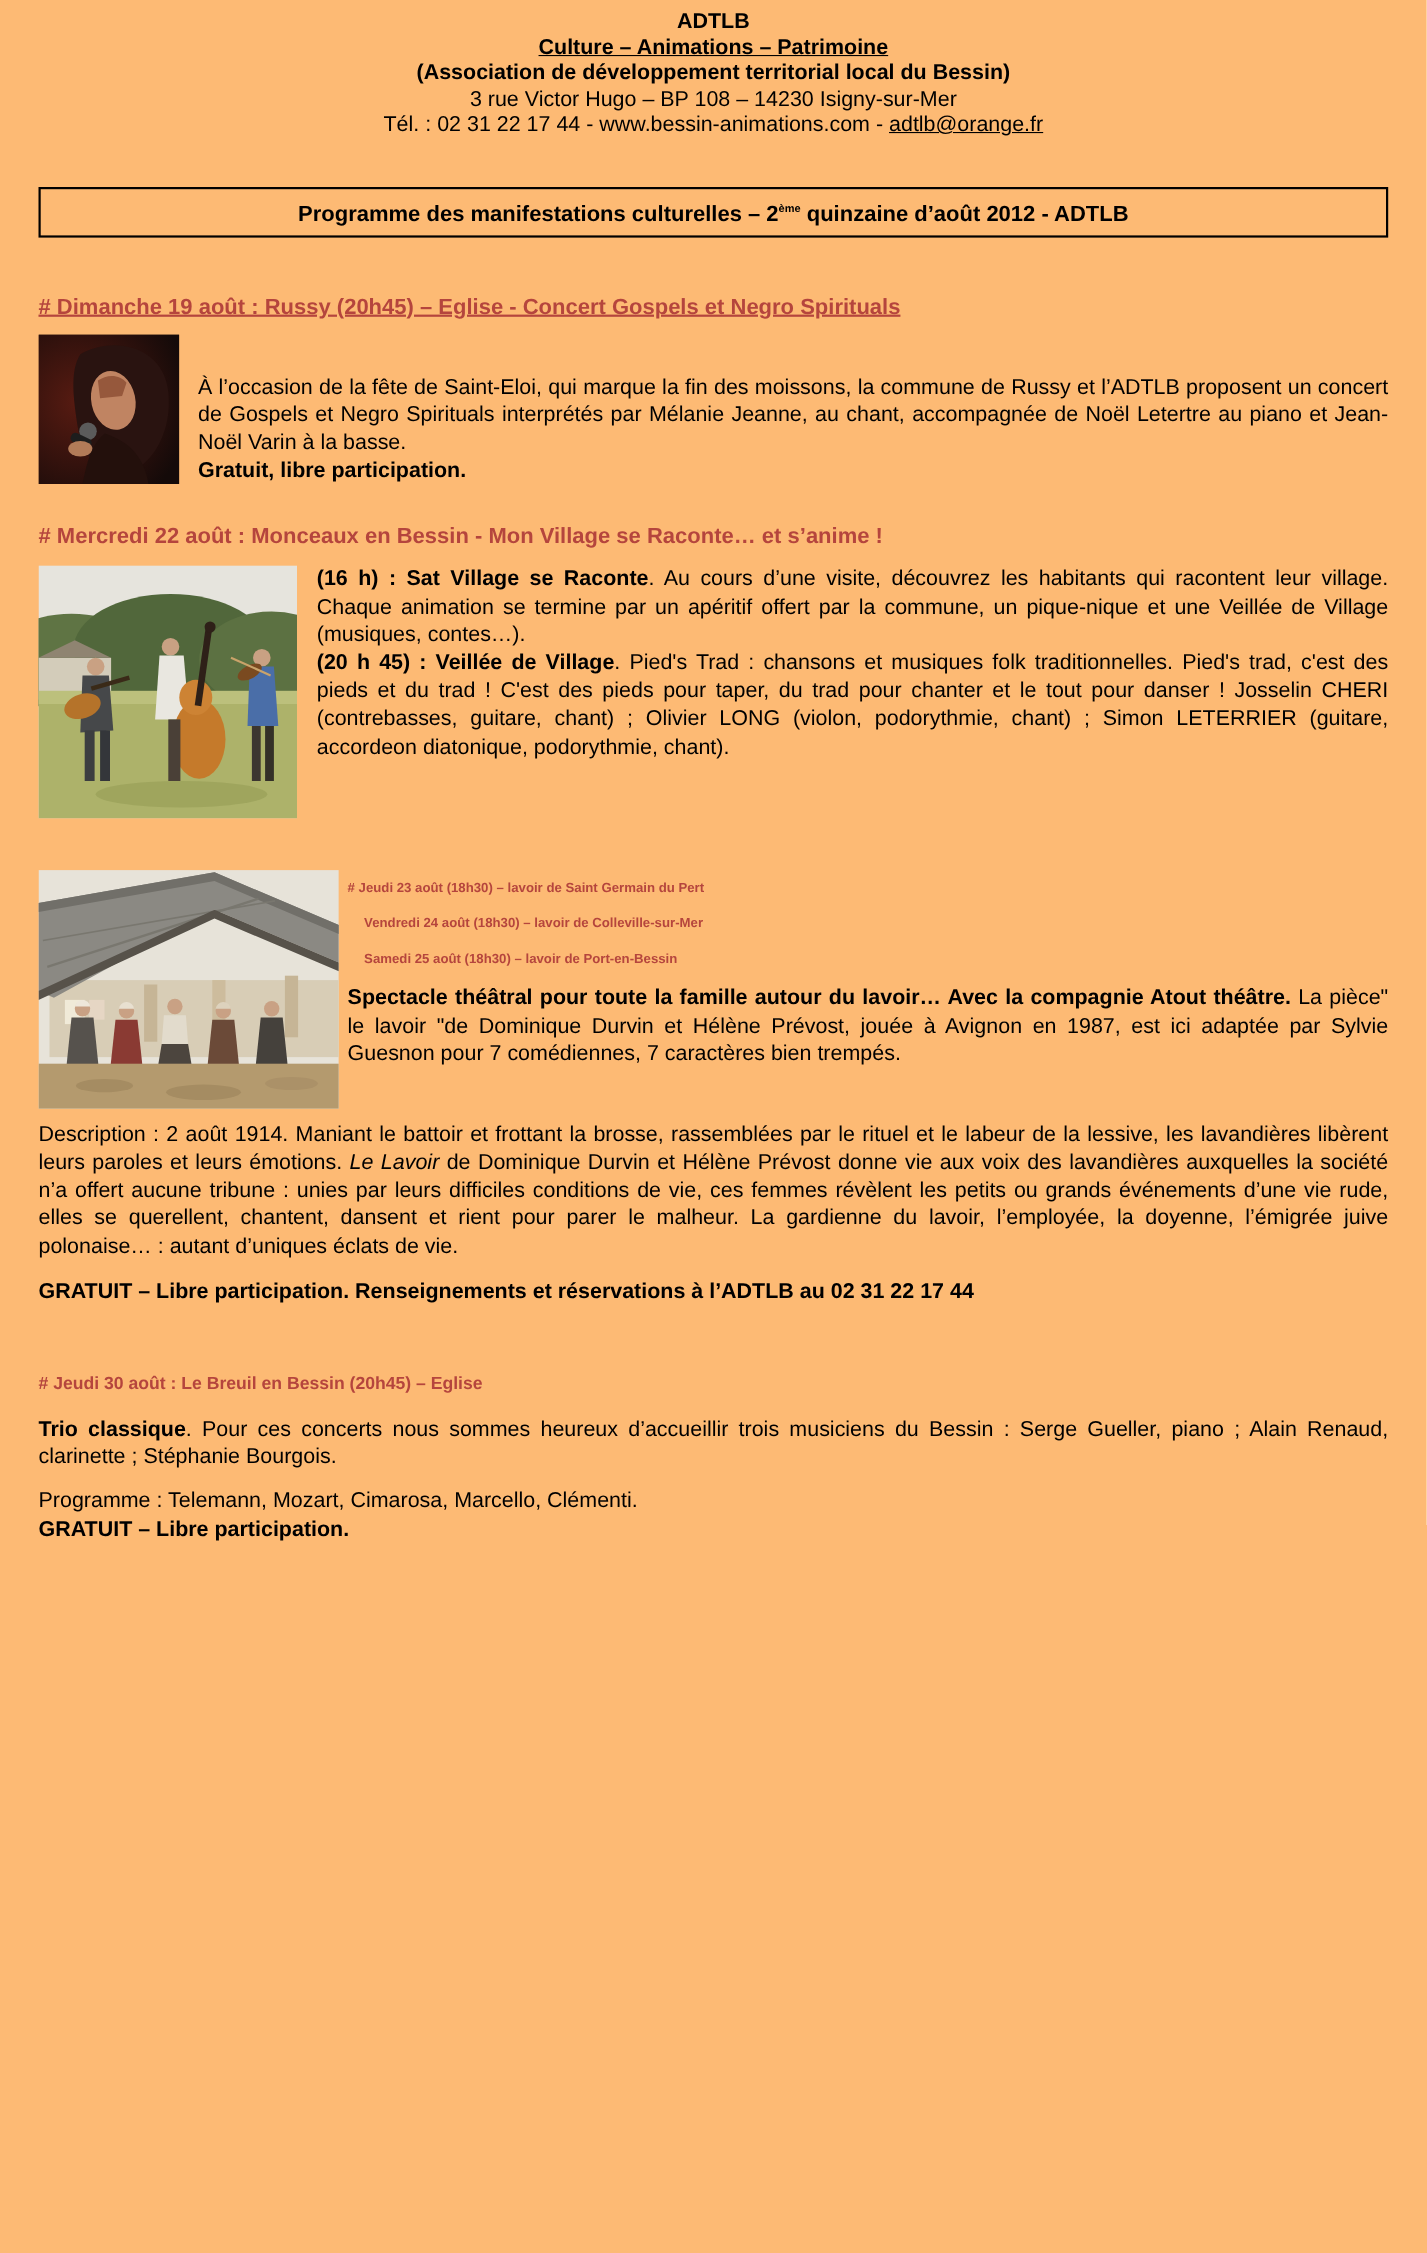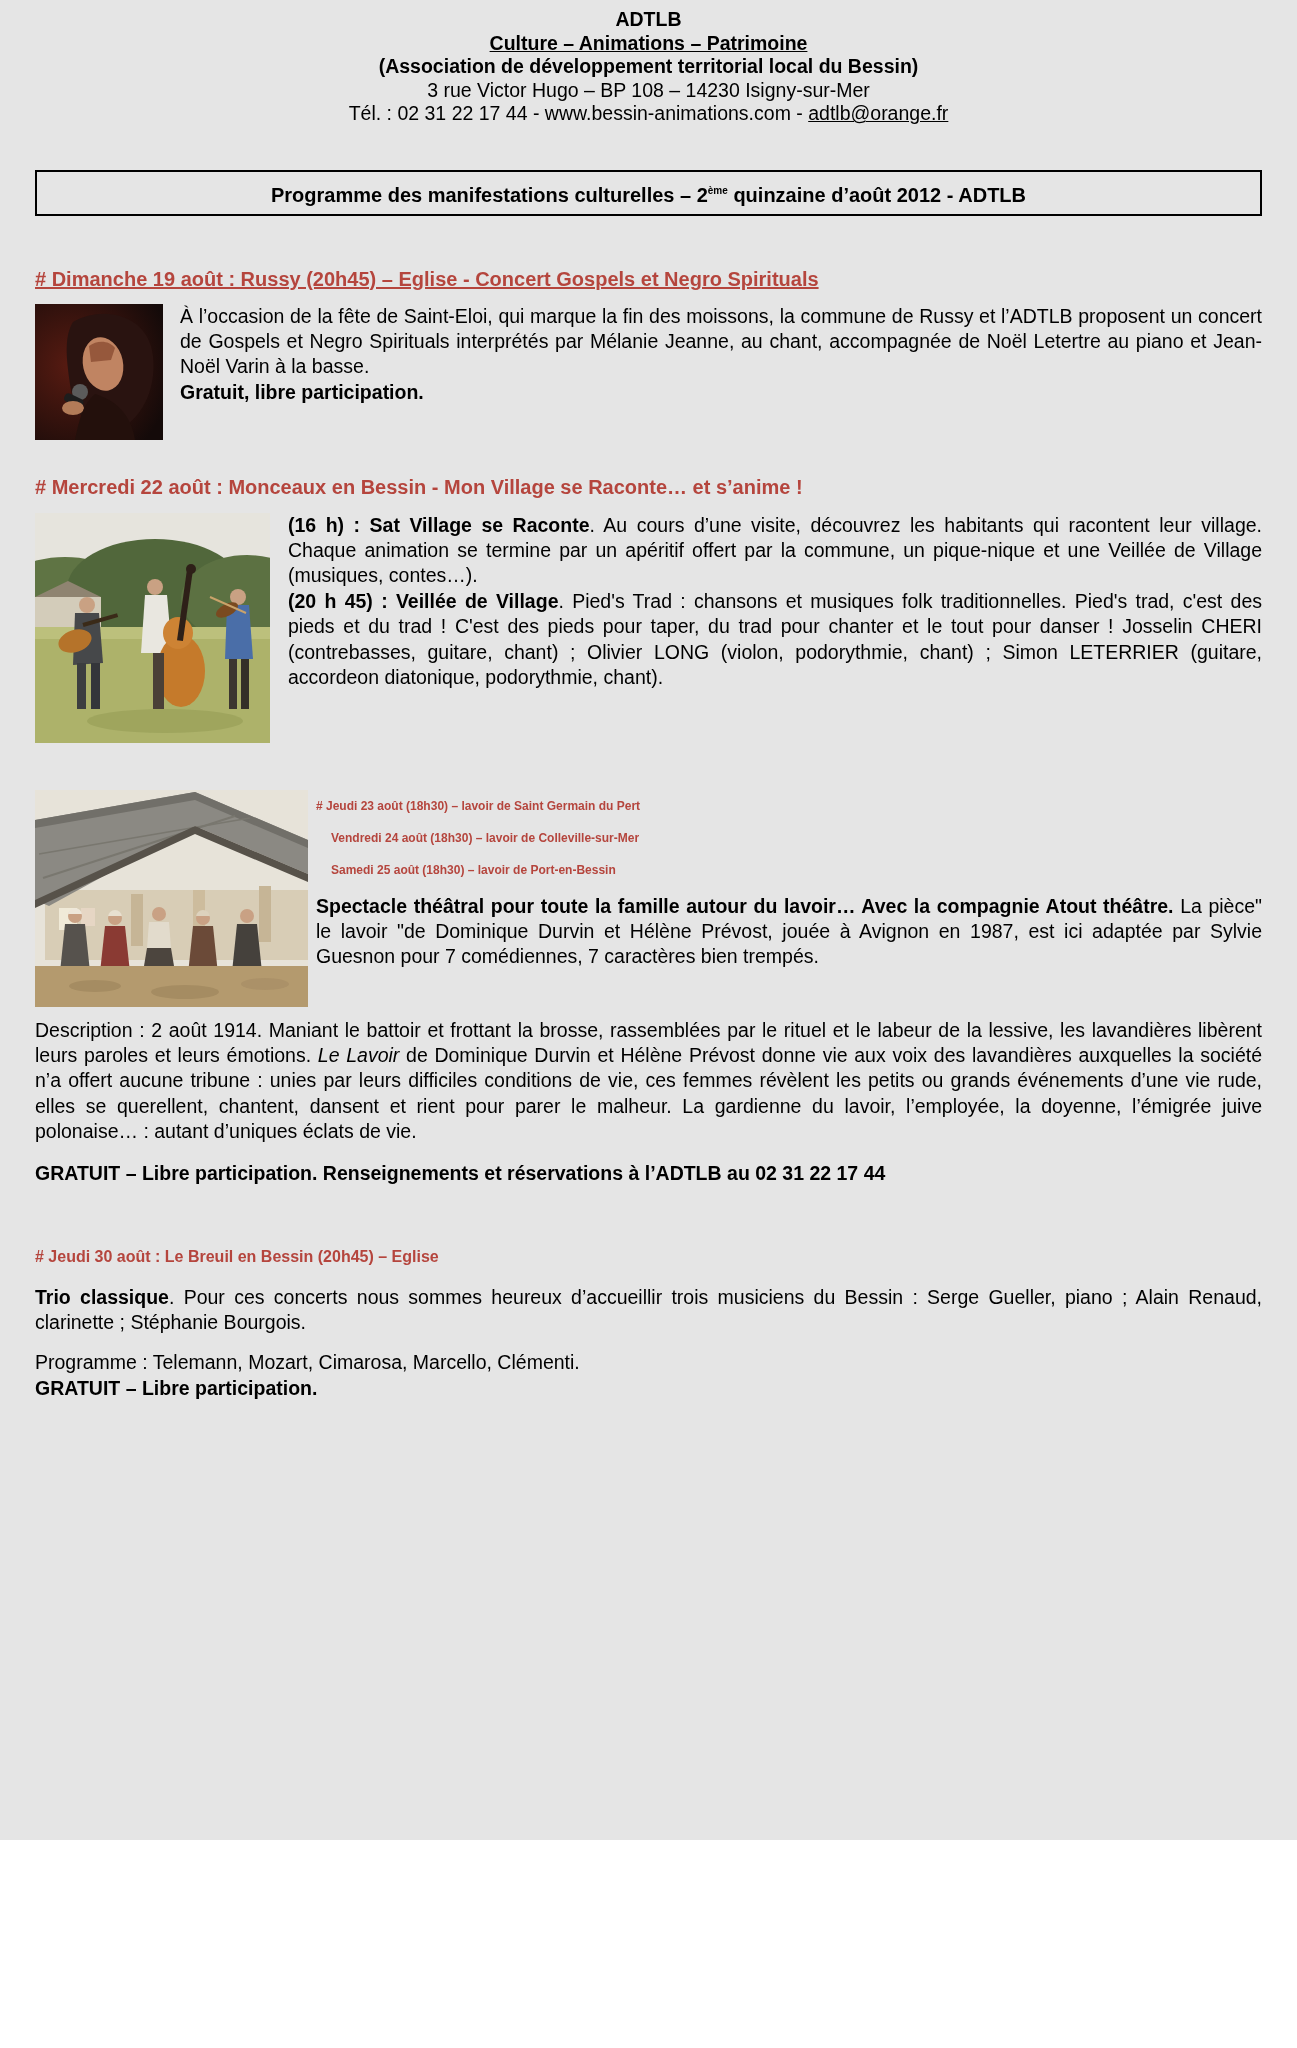--- a/index.html
+++ b/index.html
@@ -2,42 +2,42 @@
 <html lang="fr" style="--heading: #b5453d; --text: #000000;"><head>
 <meta charset="utf-8">
 <style>
   * { margin:0; padding:0; box-sizing:border-box; }
   html,body { background:#ffffff; }
   body {
     width:1297px; height:2048px; overflow:hidden;
     font-family:"Liberation Sans","DejaVu Sans",sans-serif;
     color:#000; font-size:19.5px; line-height:25.4px;
   }
-  .page { width:1297px; height:1840px; padding:8px 35px 0 35px; background:#e5e5e5; }
+  .page { width:1297px; height:2048px; padding:8px 35px 0 35px; background:#fdba74; }
 
   .hdr { text-align:center; line-height:23.6px; }
   .bold { font-weight:700; }
   .ital { font-style:italic; }
   .uline { text-decoration:underline; }
 
   .title-box {
     margin-top:44px; border:2px solid #000;
     text-align:center; font-weight:700; font-size:20px; line-height:24px;
     padding:7px 4px;
   }
   sup.tb-sup { font-size:10px; }
 
   .red { color:var(--heading,#b5453d); font-weight:700; }
   .sec-head { font-size:20px; line-height:26px; }
   #s1-head { margin-top:50px;text-decoration:underline; }
   #s2-head { margin-top:34px; }
 
   .row { display:flex; align-items:flex-start; }
   .row1 { margin-top:12px; }
-  .row1 .txtcol { margin-left:17px; flex:1; }
+  .row1 .txtcol { margin-left:17px; flex:1;margin-top:36px; }
   .row2 { margin-top:13px; }
   .row2 .txtcol { margin-left:18px; flex:1; }
   .row3 { margin-top:47px; }
   .row3 .txtcol { margin-left:8px; flex:1; }
 
   .just { text-align:justify; }
   .photo { display:block; flex:0 0 auto; }
 
   .pricing { margin-top:25px; }
   .desc { margin-top:11px; }

